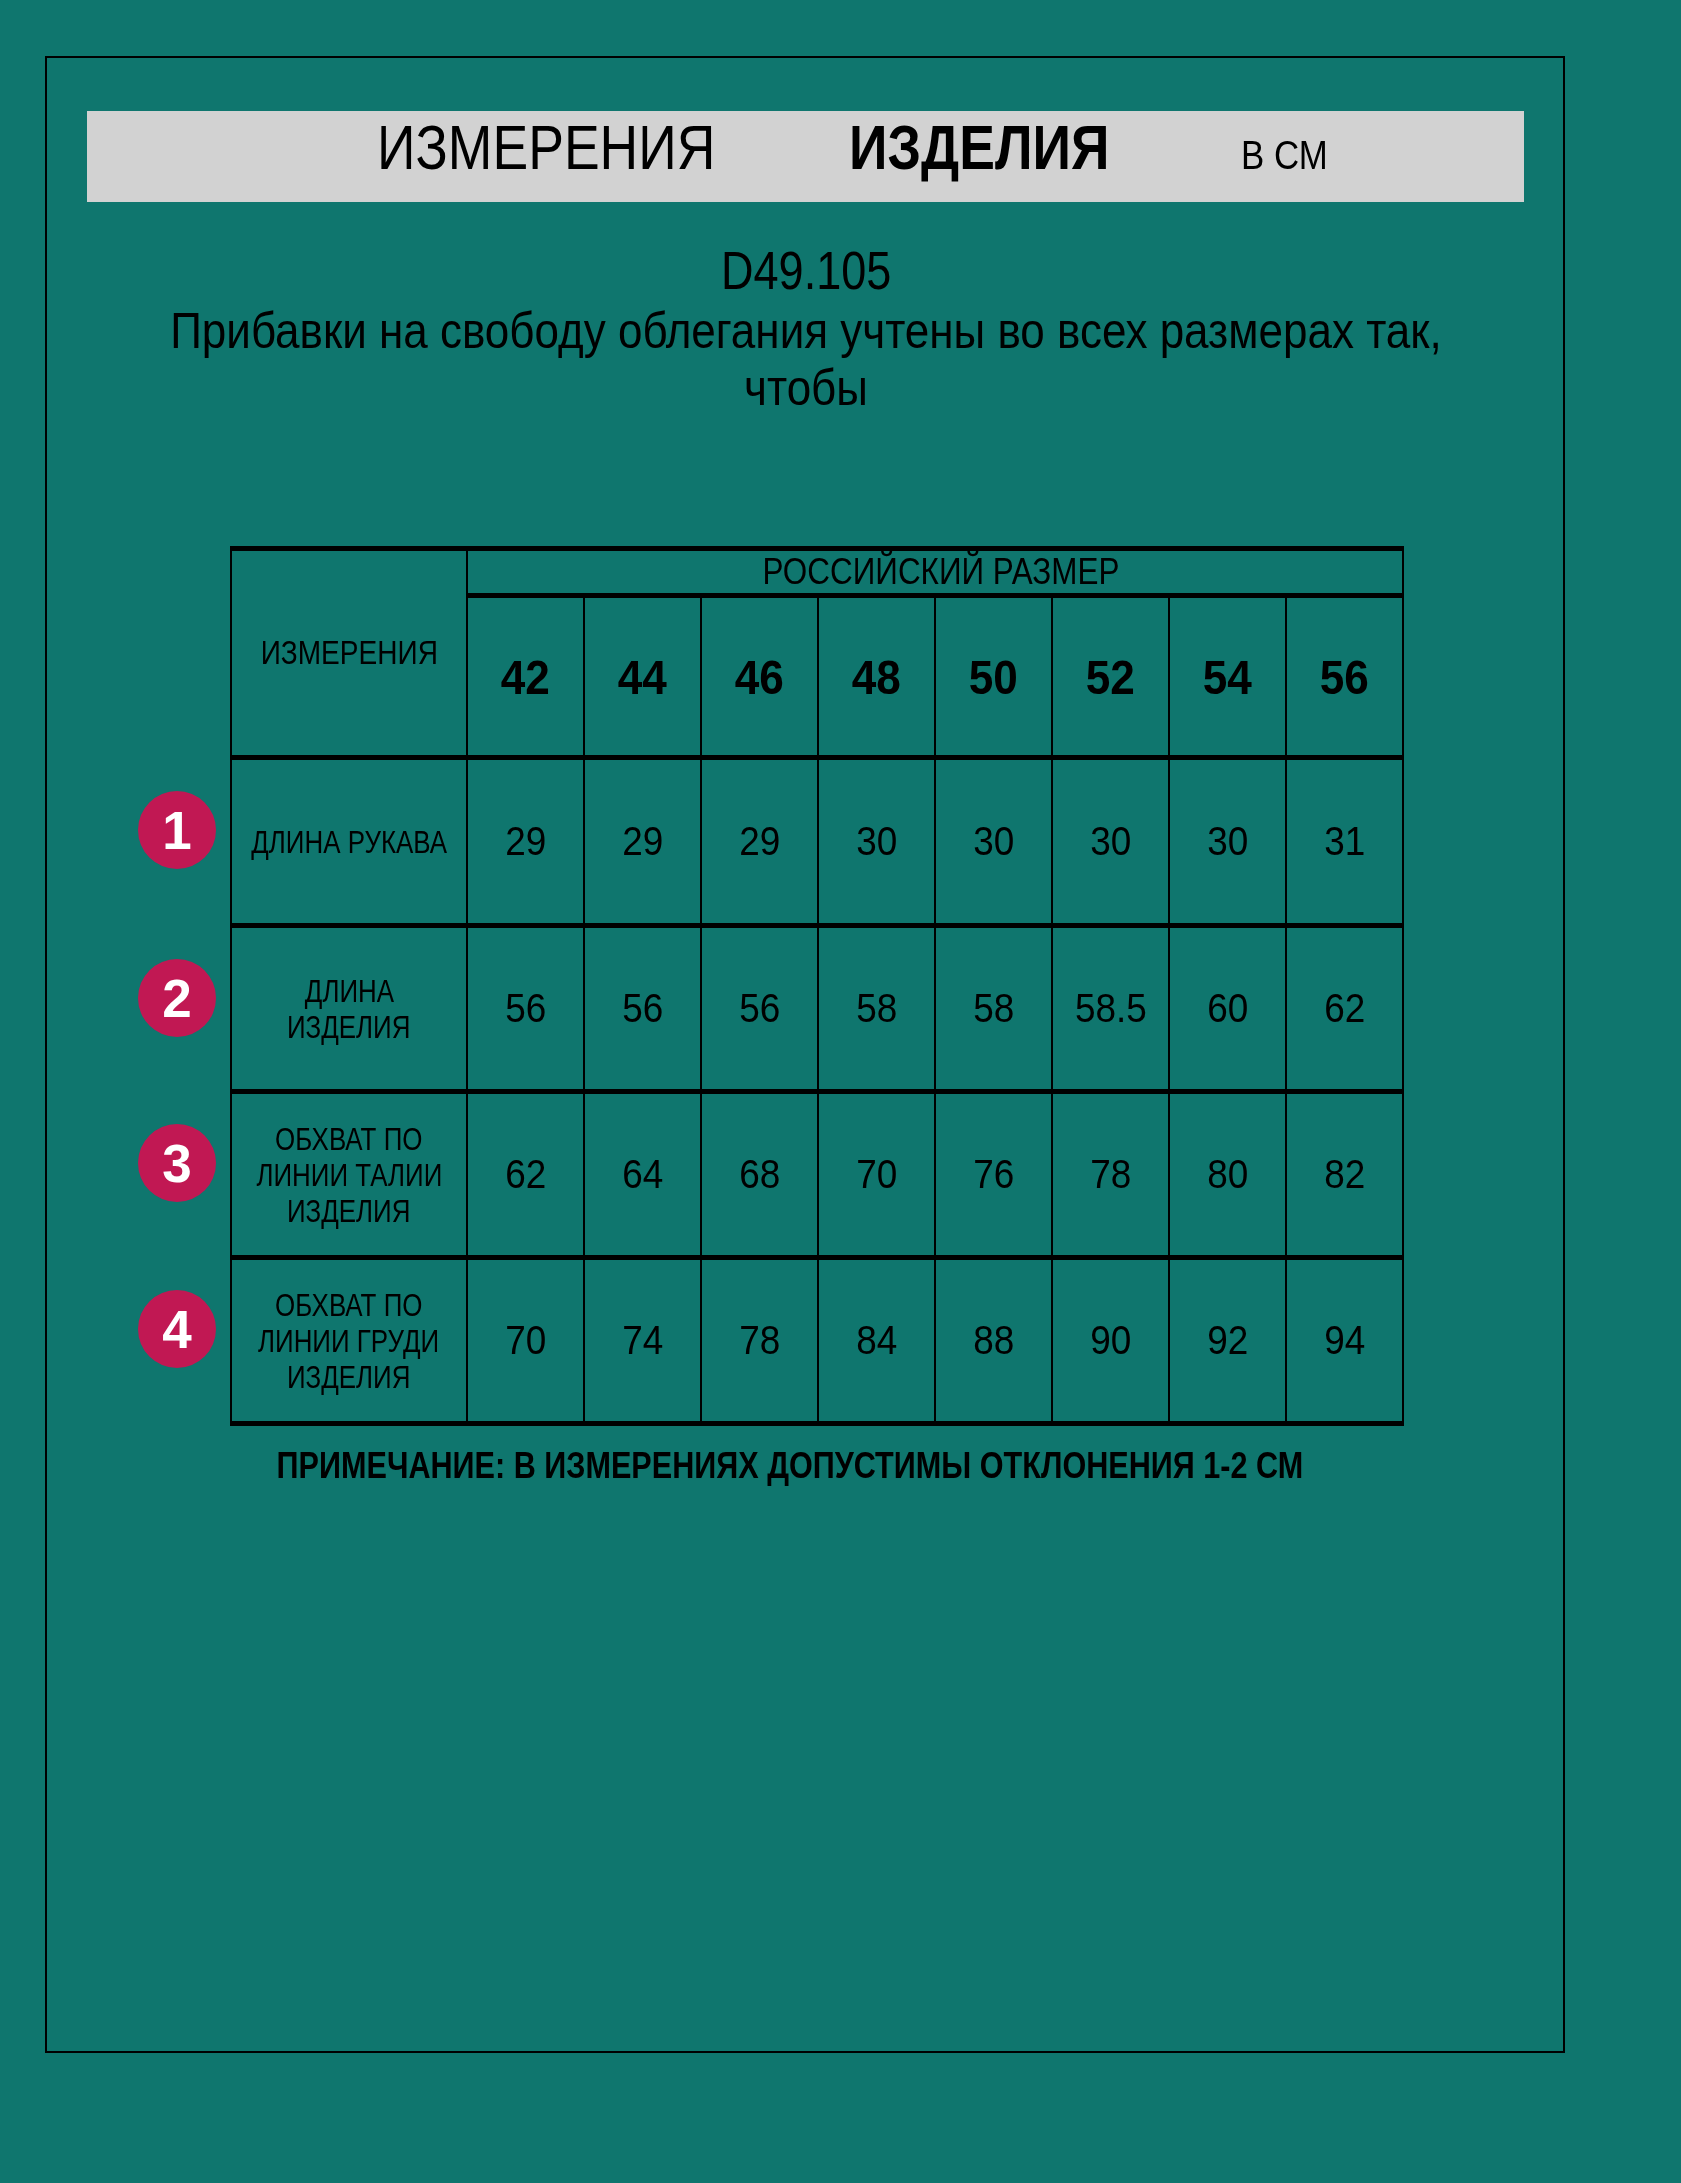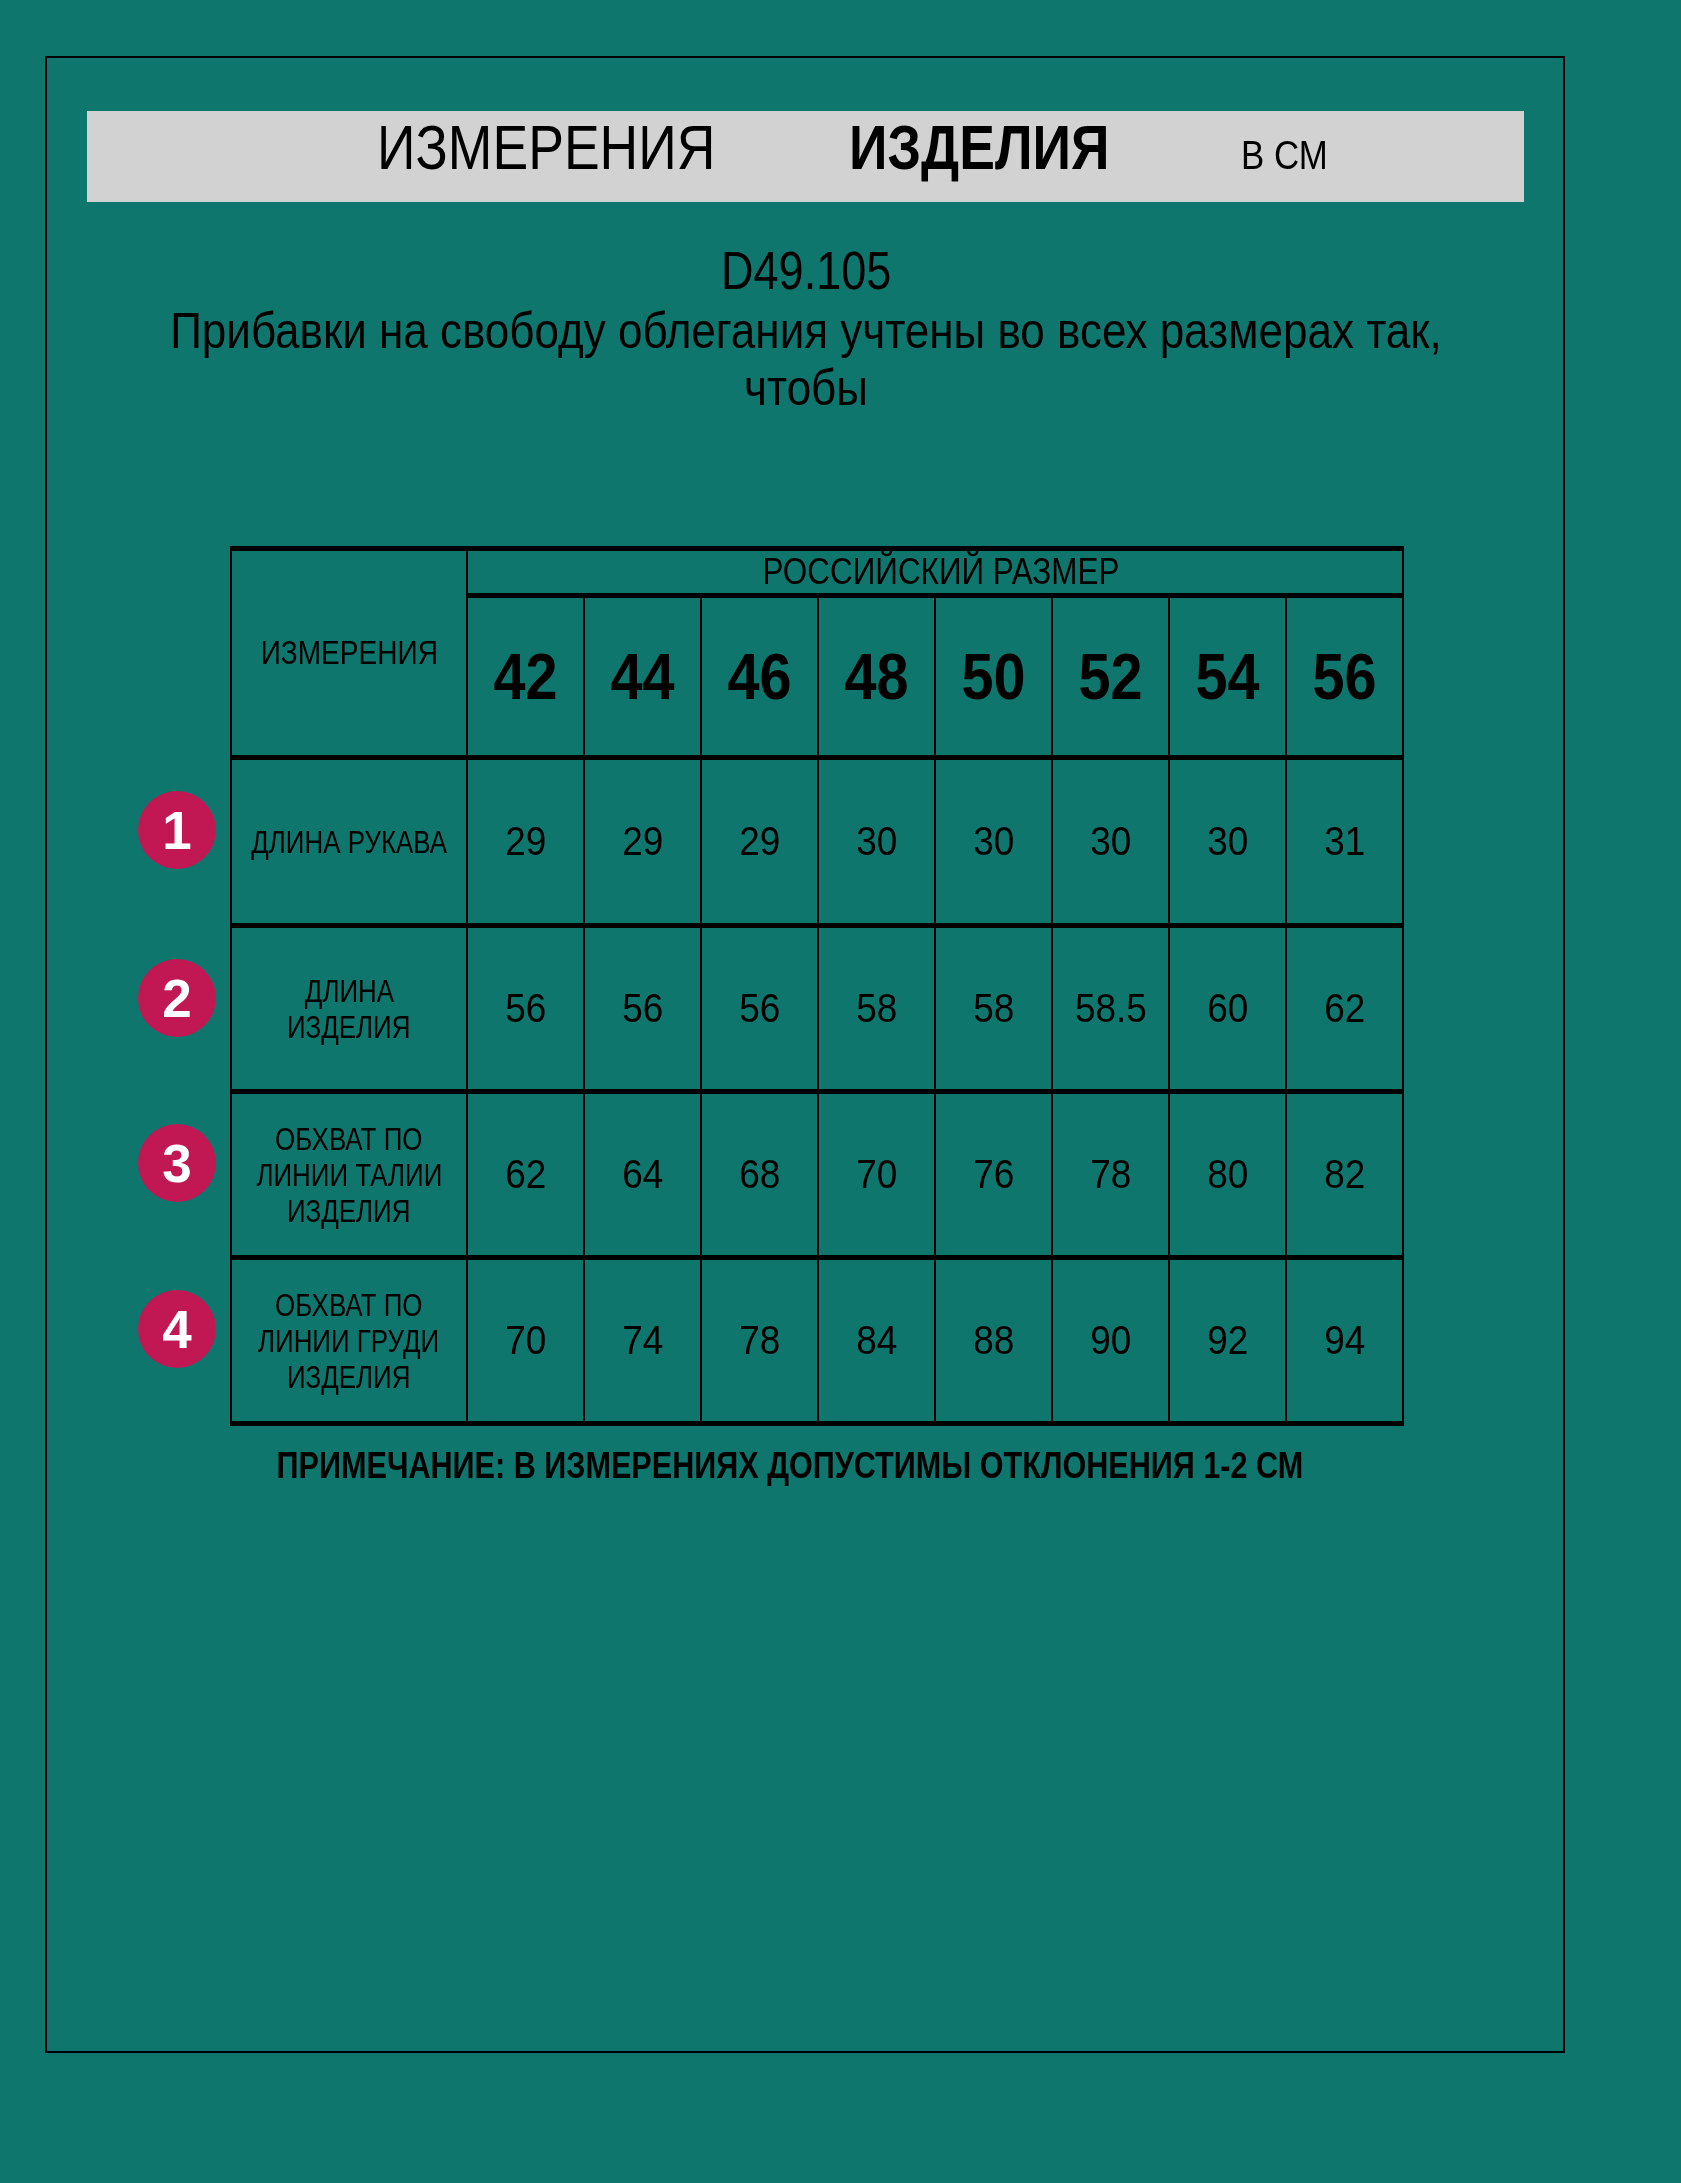--- a/index.html
+++ b/index.html
@@ -44,21 +44,21 @@
   .c-label { width:236px; }
   .c-size  { width:117px; }
   .size-table th, .size-table td {
     border:2px solid #000; border-top-width:5.3px; border-bottom-width:5.3px;
     padding:0; text-align:center; vertical-align:middle; font-weight:normal;
   }
   tr.tr-group { height:37px; }
   th.group { font-size:37px;padding-left:12px; }
   th.corner { font-size:33px; }
   tr.tr-sizes { height:162px; }
-  th.size { font-size:64px; font-weight:bold;margin-left:20px; }
+  th.size { font-size:49px; font-weight:bold;margin-left:20px; }
   tr.tr-data-0 { height:168px; }
   tr.tr-data-1, tr.tr-data-2, tr.tr-data-3 { height:166px; }
   th.rlabel { font-size:30.5px; }
   th.rlabel .lln { line-height:36px; }
   td.val { font-size:41px; }
 
   .circle {
     position:absolute; left:138px; width:78px; height:78px; border-radius:50%;
     background:#c11853; color:#ffffff;
     display:flex; align-items:center; justify-content:center;

